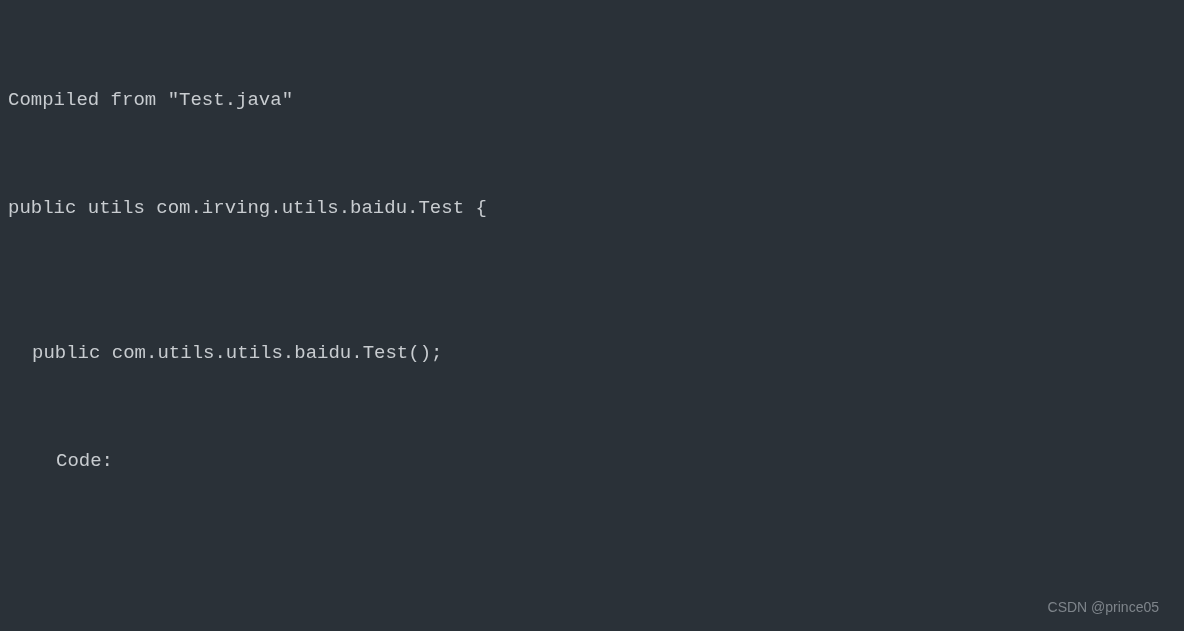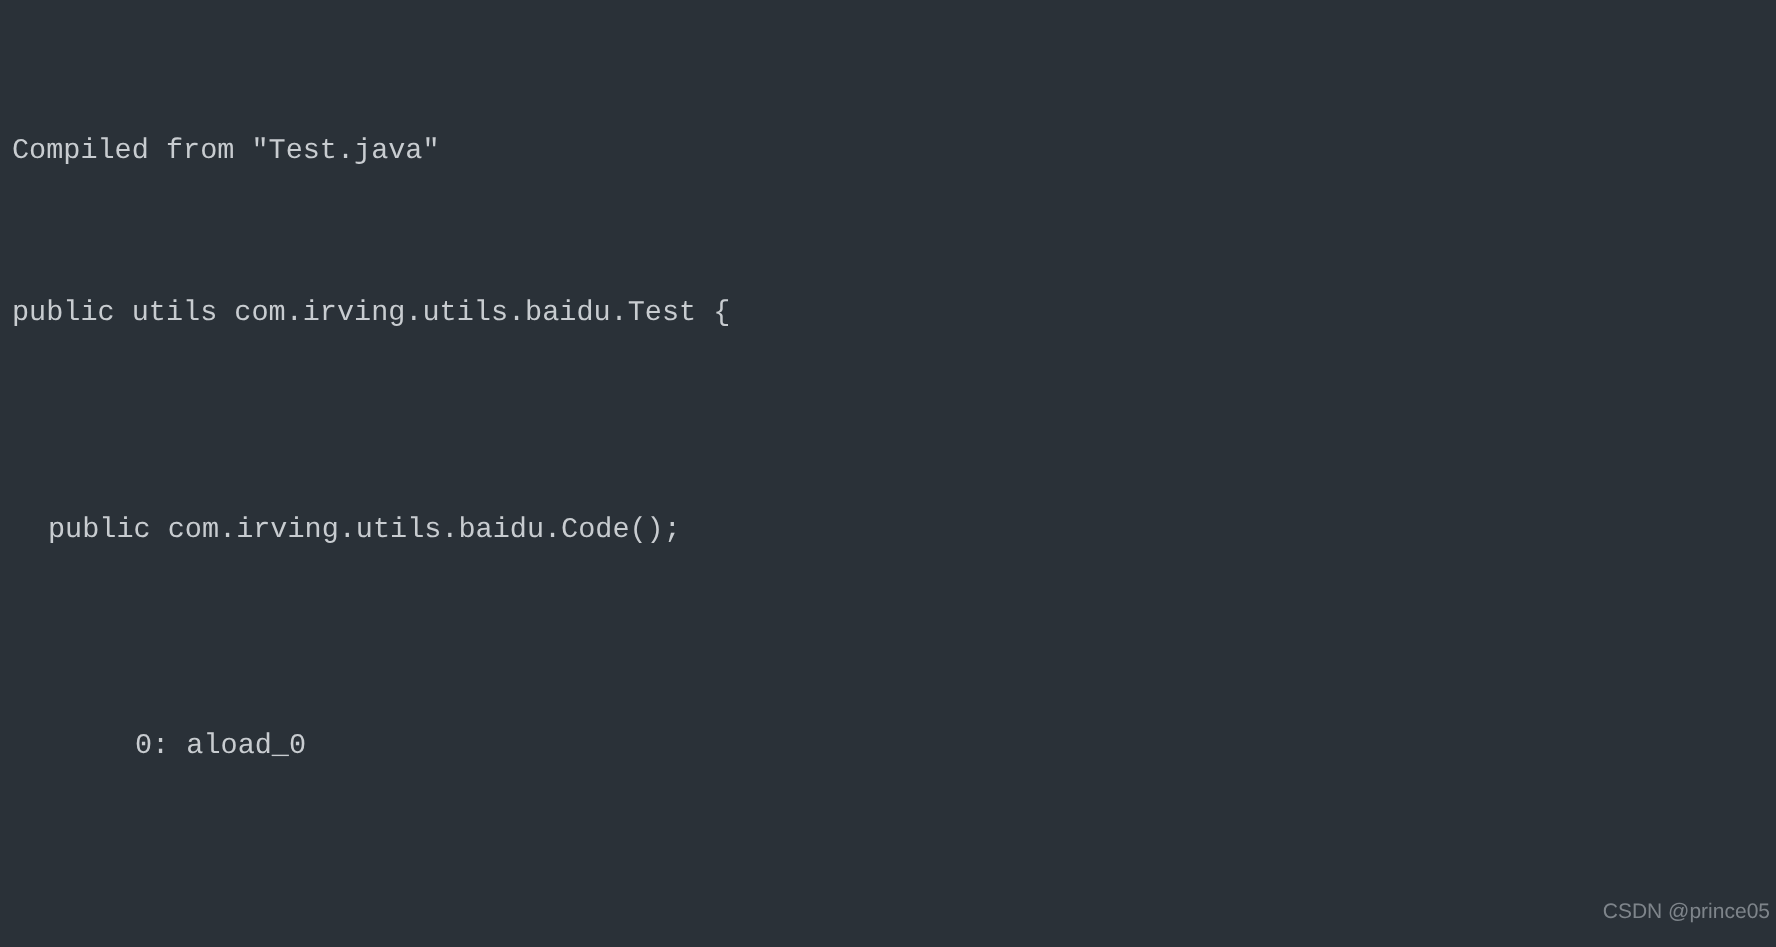--- a/index.html
+++ b/index.html
@@ -32,39 +32,37 @@
     .instr-row {
       display: flex;
     }
     .instr-left {
       flex: 0 0 auto;
       min-width: 470px;
     }
     .watermark {
       position: absolute;
       bottom: 10px;
-      right: 4px;
+      right: 25px;
       font-size: 14px;
       color: #9aa0a6;
       opacity: 0.75;
       font-family: sans-serif;
     }
   </style>
 </head>
 <body>
 
 <div class="code-container">
   <span class="line">Compiled from "Test.java"</span>
   <span class="line">public utils com.irving.utils.baidu.Test {</span>
 
-  <span class="line indent-1">public com.irving.utils.baidu.Code();</span>
+  <span class="line indent-1">public com.utils.utils.baidu.Test();</span>
+  <span class="line indent-2">Code:</span>
 
-  <div class="line indent-3 instr-row">
-    <span class="instr-left"><span>0:</span> <span>aload_0</span></span>
-  </div>
   
   
 
   
 
   
   
 
   
   

